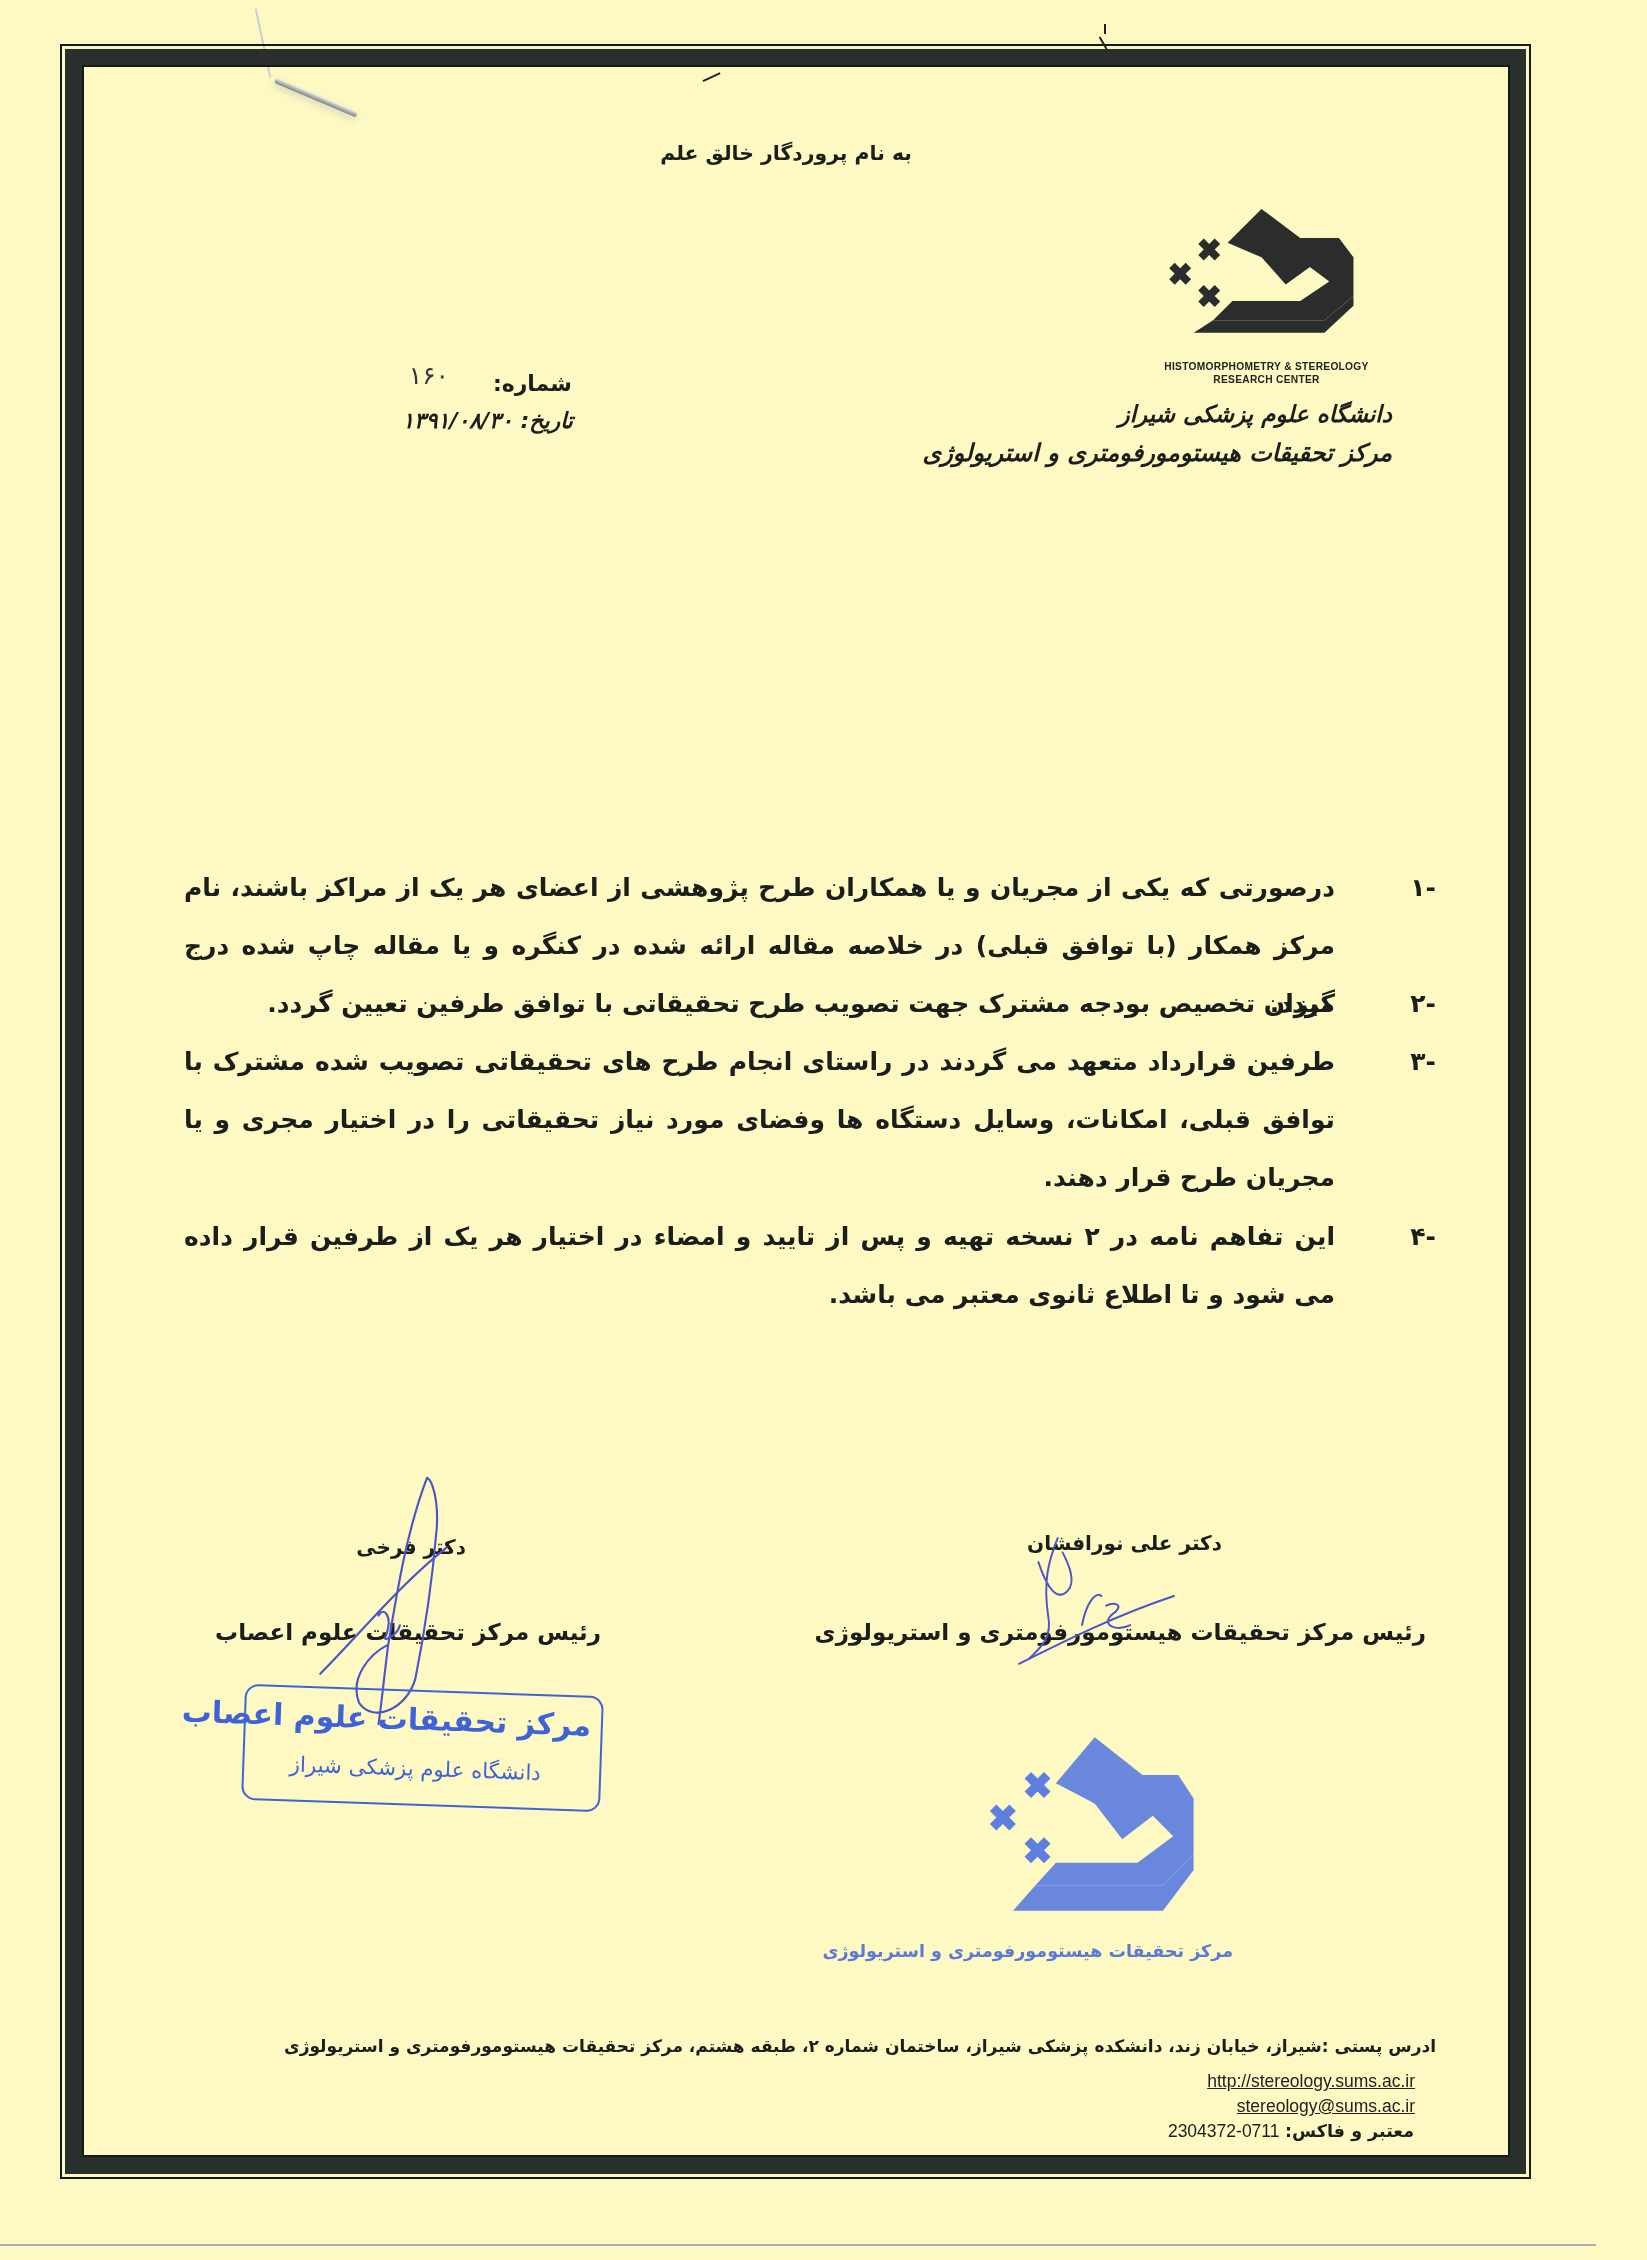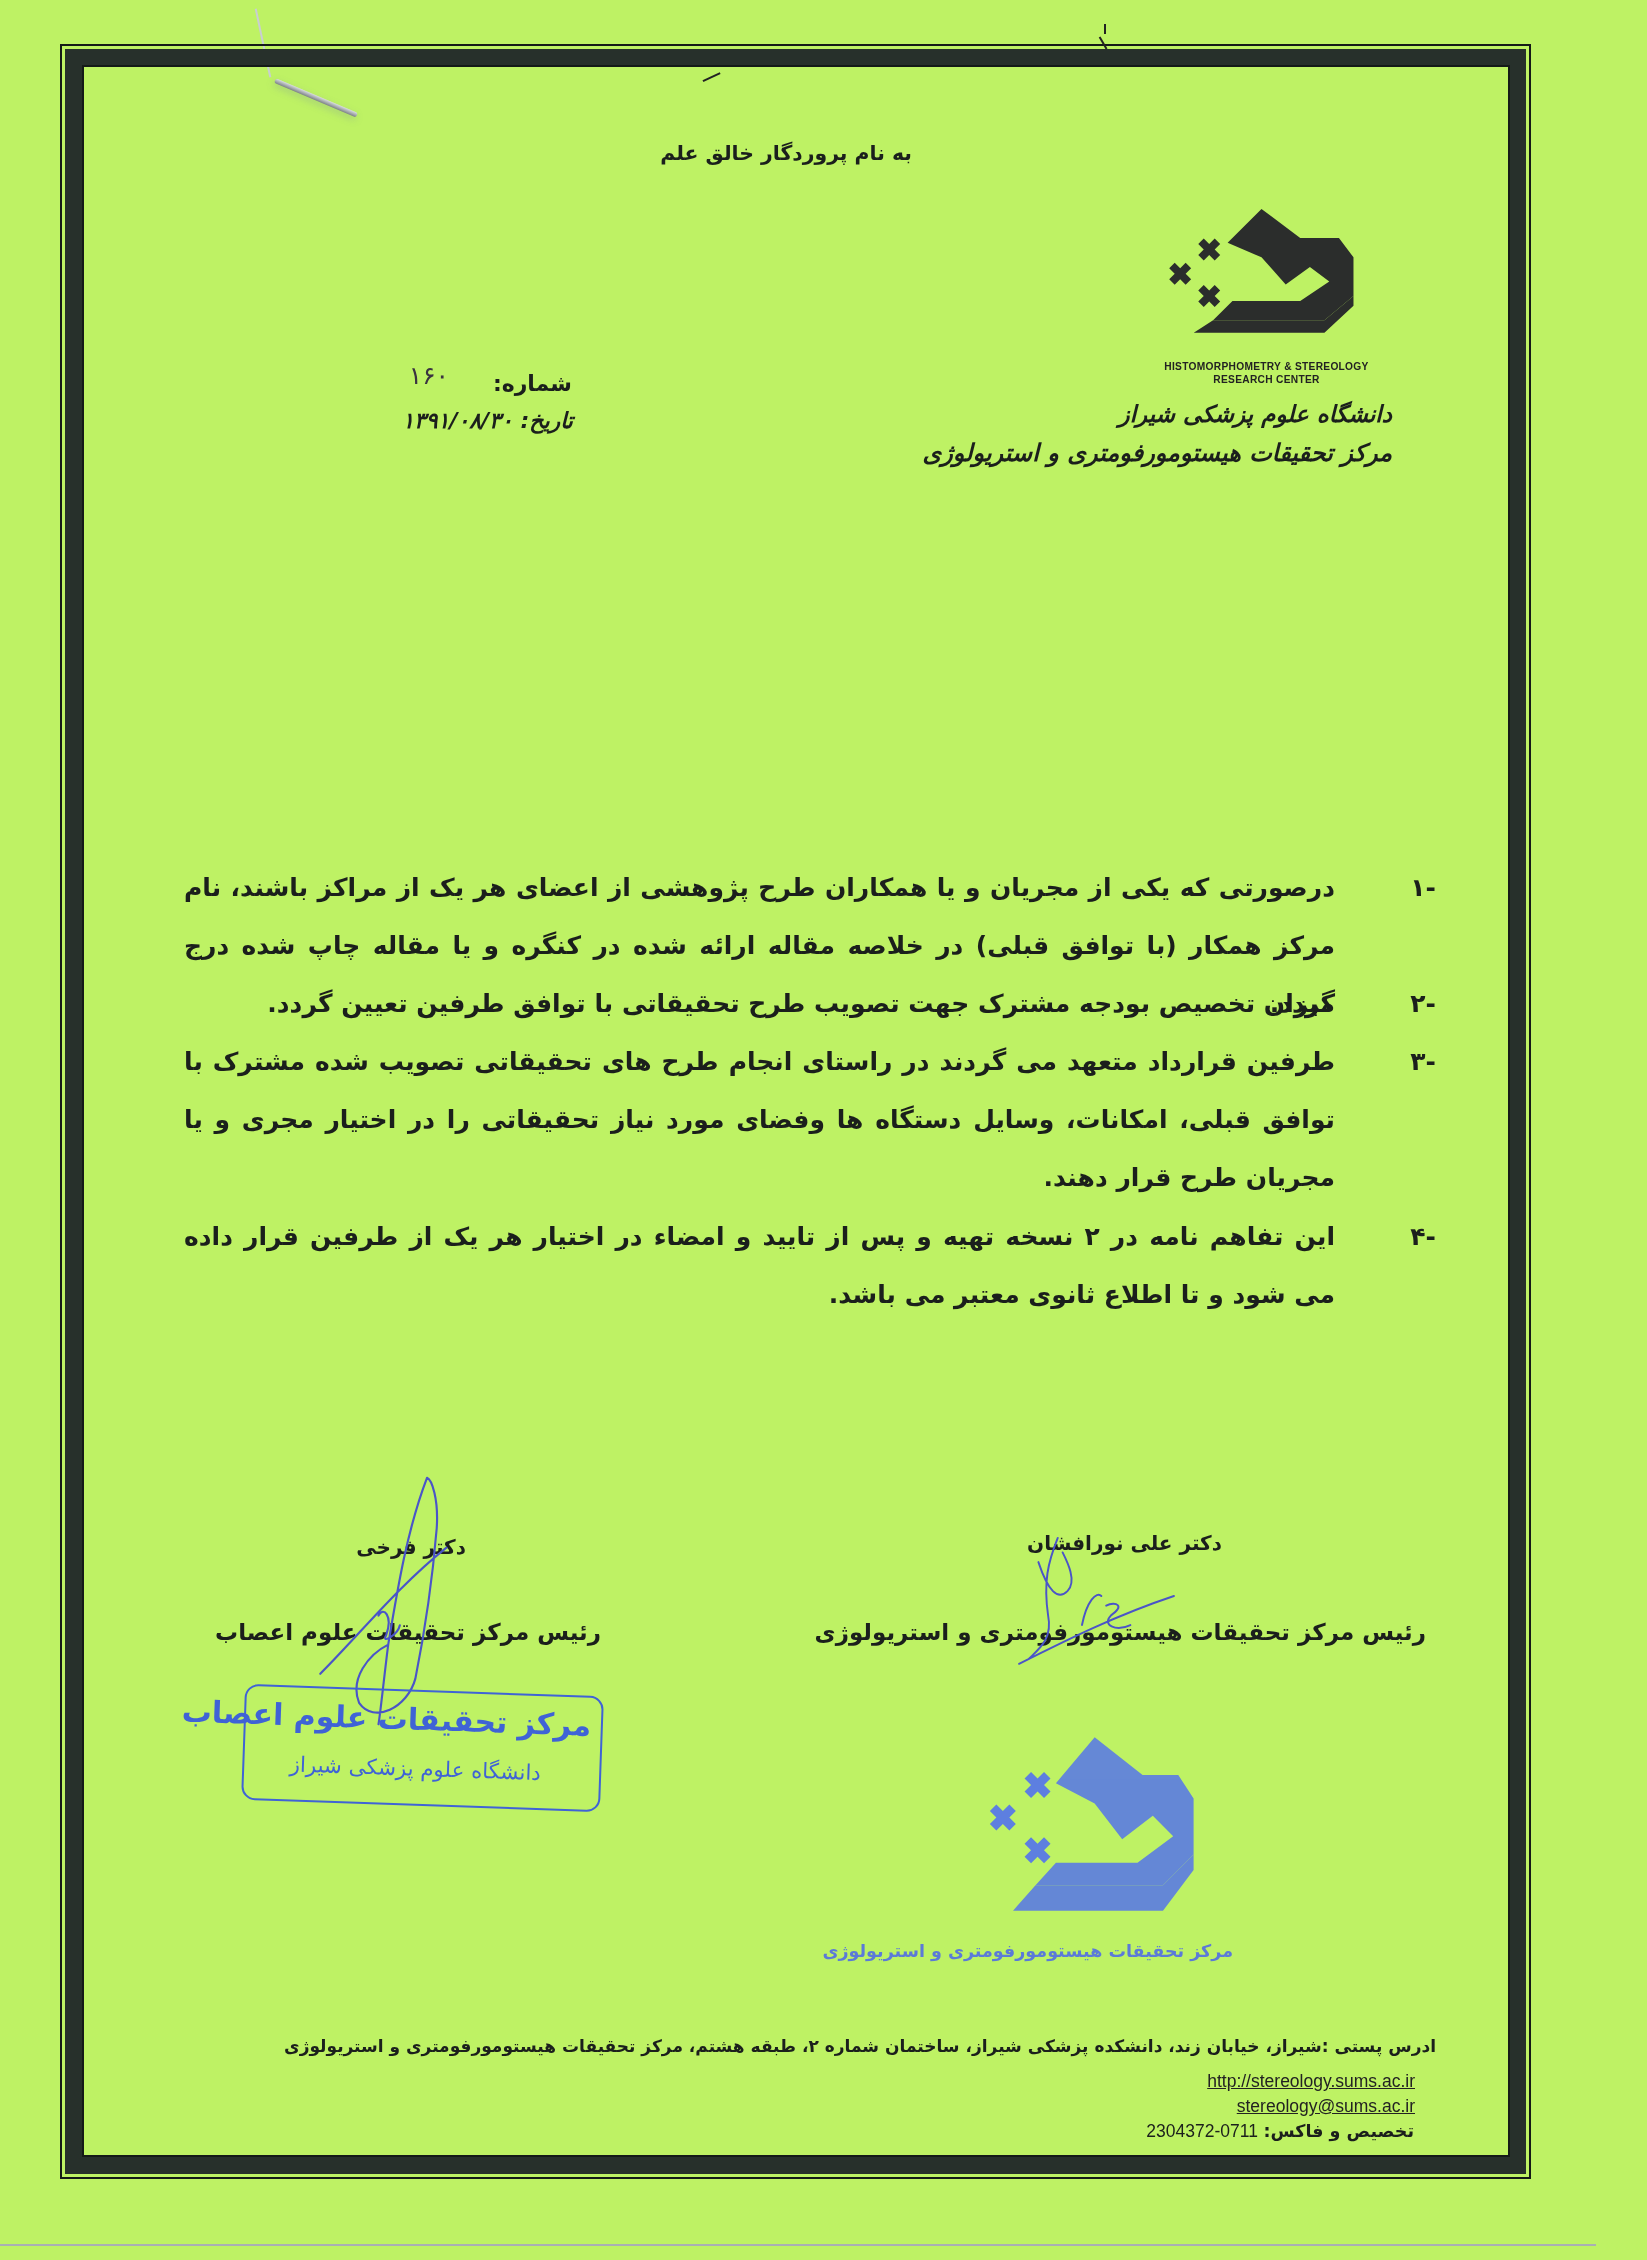--- a/index.html
+++ b/index.html
@@ -1,18 +1,18 @@
 <!DOCTYPE html>
 <html><head>
 <meta charset="utf-8">
 <style>
   html, body { margin: 0; padding: 0; background: #ffffff; }
   body { width: 1648px; height: 2261px; position: relative; overflow: hidden;
          font-family: "DejaVu Sans", sans-serif; color: #1b1f1c; }
-  .sheet { position: absolute; left: 0; top: 0; width: 1648px; height: 2261px; background: #bef264; }
+  .sheet { position: absolute; left: 0; top: 0; width: 1648px; height: 2261px; background: #fef9c3; }
 
   
   .frame-outer { position: absolute; left: 60px; top: 44px; width: 1471px; height: 2135px;
                  border: 2.9px solid #141a17; box-sizing: border-box; }
   .frame-band { position: absolute; left: 65px; top: 49px; width: 1461px; height: 2125px;
                 border: 17.5px solid #27302b; box-sizing: border-box; }
   .frame-inner { position: absolute; left: 82px; top: 65px; width: 1428px; height: 2092px;
                  border: 2.9px solid #141a17; box-sizing: border-box; }
 
   .staple { position: absolute; left: 275px; top: 78px; width: 89px; height: 4.9px;
@@ -166,19 +166,19 @@
       <path d="M24,80 l9,0 l0,9 l9,0 l0,9 l-9,0 l0,9 l-9,0 l0,-9 l-9,0 l0,-9 l9,0z" transform="rotate(45 28 93)"></path>
       <path d="M58,112 l9,0 l0,9 l9,0 l0,9 l-9,0 l0,9 l-9,0 l0,-9 l-9,0 l0,-9 l9,0z" transform="rotate(45 62 125)"></path>
     </g>
   </svg>
   <div class="abs rtl logo-stamp-caption">مرکز تحقیقات هیستومورفومتری و استریولوژی</div>
 
   <div class="abs rtl footer-address">ادرس پستی :شیراز، خیابان زند، دانشکده پزشکی شیراز، ساختمان شماره ۲، طبقه هشتم،  مرکز تحقیقات هیستومورفومتری و استریولوژی</div>
   <div class="abs footer-url">http://stereology.sums.ac.ir</div>
   <div class="abs footer-email">stereology@sums.ac.ir</div>
   <div class="abs rtl footer-phone">
-    <span class="lbl">تخصیص و فاکس:</span>
+    <span class="lbl">معتبر و فاکس:</span>
     <span class="val">0711-2304372</span>
   </div>
 
   <div class="bottom-edge"></div>
 </div>
 
 
 </body></html>

